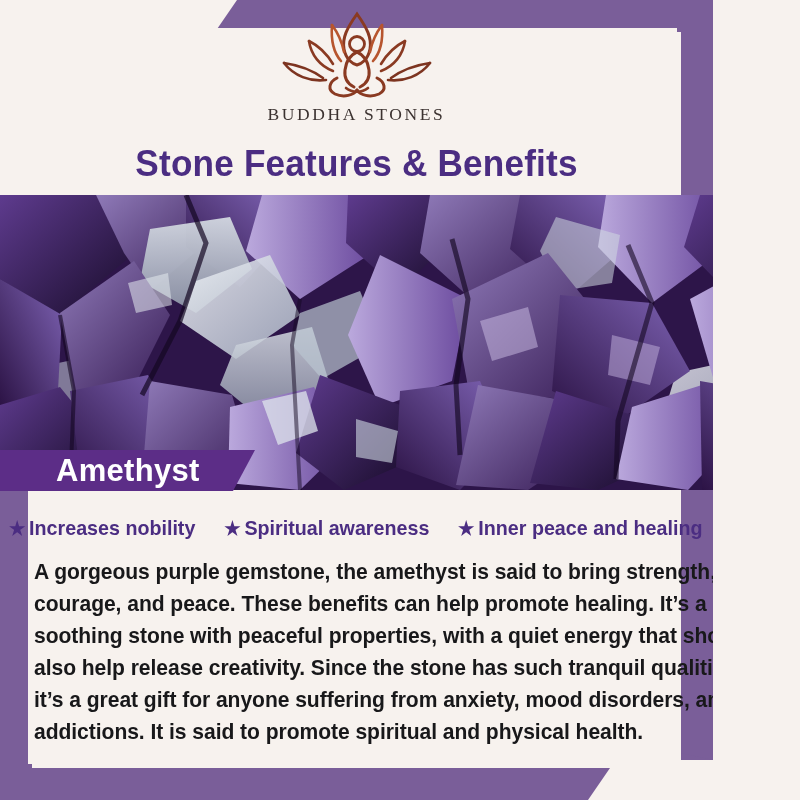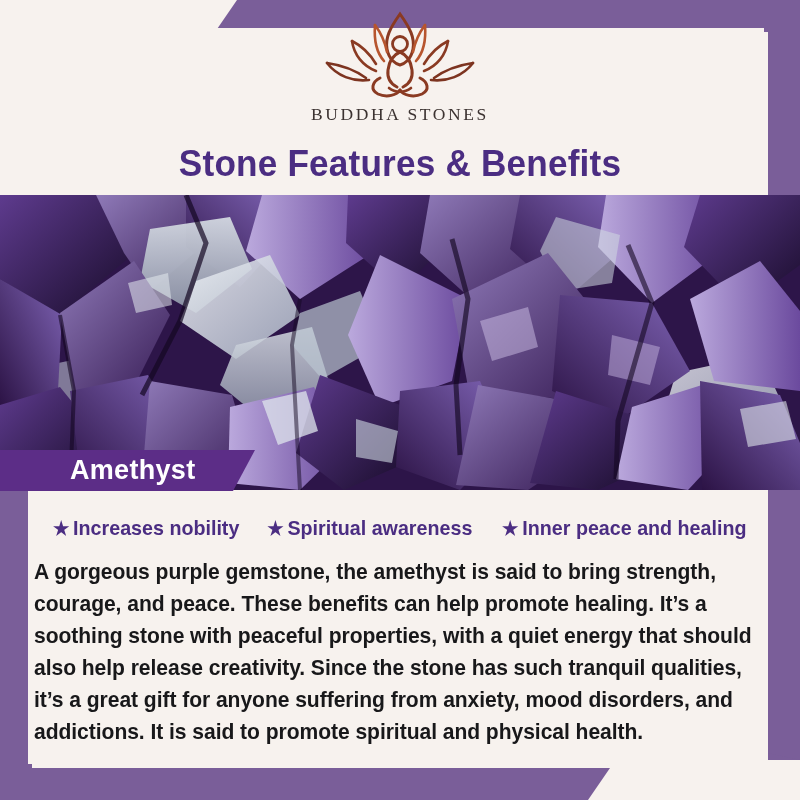--- a/index.html
+++ b/index.html
@@ -4,21 +4,21 @@
 <style>
   html,body{margin:0;padding:0;}
   body{
     width:800px;height:800px;
     background:#f7f2ee;
     font-family:"Liberation Sans", sans-serif;
     overflow:hidden;
   }
   .poster{
     position:relative;
-    width:800px;height:800px;
+    width:713px;height:800px;
     background:#f7f2ee;
     overflow:hidden;
   }
 
   
   .band-top{
     position:absolute;top:0;left:215px;width:585px;height:32px;
     background:#7a5e99;
     clip-path:polygon(22px 0, 100% 0, 100% 100%, 0 100%);
     z-index:1;
@@ -92,25 +92,25 @@
 
   
   .stone-label{
     position:absolute;top:450px;left:0;width:255px;height:41px;
     background:#5c2d87;
     clip-path:polygon(0 0, 100% 0, calc(100% - 22px) 100%, 0 100%);
     z-index:5;
     display:flex;align-items:center;
   }
   .stone-label span{
-    margin-left:70px;
+    margin-left:56px;
     color:#ffffff;
     font-family:"Liberation Sans Narrow","Liberation Sans",sans-serif;
     font-weight:bold;
-    font-size:27px;
+    font-size:31px;
     letter-spacing:.3px;
   }
 
   
   .benefits{
     position:absolute;top:516px;left:0;right:0;
     display:flex;justify-content:center;align-items:center;
     gap:20px;
     z-index:6;
   }

